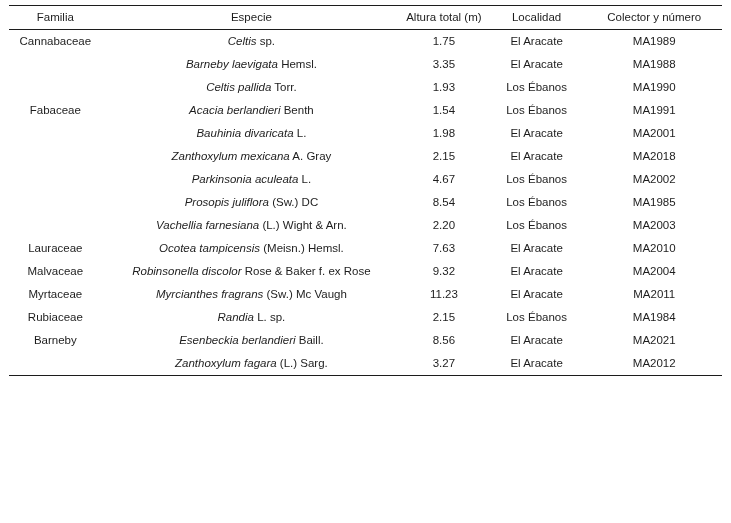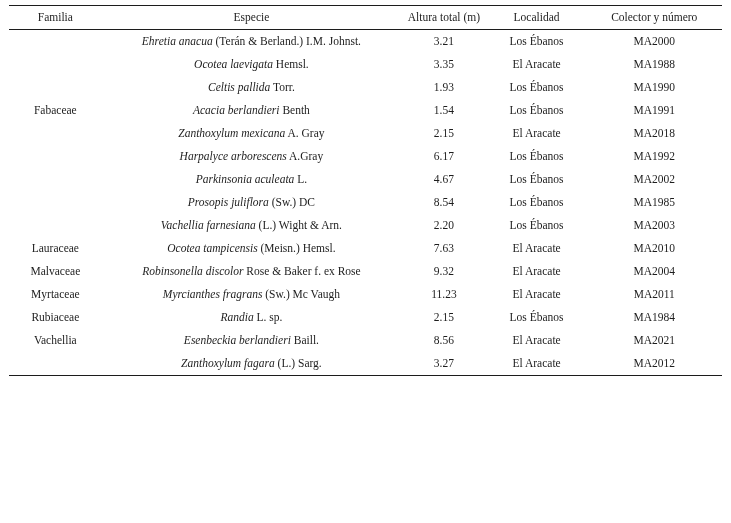--- a/index.html
+++ b/index.html
@@ -16,21 +16,20 @@
     width: 731px;
     height: 523px;
     padding: 5px 9px 0 9px;
   }
   table.species-table {
     width: 100%;
     border-collapse: collapse;
     border-top: 1.6px solid #1c1c1c;
     border-bottom: 1.6px solid #1c1c1c;
     table-layout: fixed;
-    font-family: Liberation Serif, serif;
   }
   col.c1 { width: 13%; }
   col.c2 { width: 42%; }
   col.c3 { width: 12%; }
   col.c4 { width: 14%; }
   col.c5 { width: 19%; }
   th, td {
     font-size: 11.5px;
     line-height: 15px;
     padding: 4px 3px;
@@ -61,32 +60,32 @@
       <tr>
         <th>Familia</th>
         <th>Especie</th>
         <th>Altura total (m)</th>
         <th>Localidad</th>
         <th>Colector y número</th>
       </tr>
     </thead>
     <tbody>
 
+
   <tr>
-    <td></td>
-    <td><i>Ehretia anacua</i><span> (Terán &amp; Berland.) I.M. Johnst.</span></td>
-    <td>3.21</td>
-    <td>Los Ébanos</td>
-    <td>MA2000</td>
+    <td>Cannabaceae</td>
+    <td><i>Celtis</i><span> sp.</span></td>
+    <td>1.75</td>
+    <td>El Aracate</td>
+    <td>MA1989</td>
   </tr>
-
 
   <tr>
     <td></td>
-    <td><i>Ocotea laevigata</i><span> Hemsl.</span></td>
+    <td><i>Barneby laevigata</i><span> Hemsl.</span></td>
     <td>3.35</td>
     <td>El Aracate</td>
     <td>MA1988</td>
   </tr>
 
   <tr>
     <td></td>
     <td><i>Celtis pallida</i><span> Torr.</span></td>
     <td>1.93</td>
     <td>Los Ébanos</td>
@@ -95,37 +94,37 @@
 
 
   <tr>
     <td>Fabaceae</td>
     <td><i>Acacia berlandieri</i><span> Benth</span></td>
     <td>1.54</td>
     <td>Los Ébanos</td>
     <td>MA1991</td>
   </tr>
 
+  <tr>
+    <td></td>
+    <td><i>Bauhinia divaricata</i><span> L.</span></td>
+    <td>1.98</td>
+    <td>El Aracate</td>
+    <td>MA2001</td>
+  </tr>
 
   <tr>
     <td></td>
     <td><i>Zanthoxylum mexicana</i><span> A. Gray</span></td>
     <td>2.15</td>
     <td>El Aracate</td>
     <td>MA2018</td>
   </tr>
 
 
-  <tr>
-    <td></td>
-    <td><i>Harpalyce arborescens</i><span> A.Gray</span></td>
-    <td>6.17</td>
-    <td>Los Ébanos</td>
-    <td>MA1992</td>
-  </tr>
 
   <tr>
     <td></td>
     <td><i>Parkinsonia aculeata</i><span> L.</span></td>
     <td>4.67</td>
     <td>Los Ébanos</td>
     <td>MA2002</td>
   </tr>
 
   <tr>
@@ -171,21 +170,21 @@
 
   <tr>
     <td>Rubiaceae</td>
     <td><i>Randia</i><span> L. sp.</span></td>
     <td>2.15</td>
     <td>Los Ébanos</td>
     <td>MA1984</td>
   </tr>
 
   <tr>
-    <td>Vachellia</td>
+    <td>Barneby</td>
     <td><i>Esenbeckia berlandieri</i><span> Baill.</span></td>
     <td>8.56</td>
     <td>El Aracate</td>
     <td>MA2021</td>
   </tr>
 
   <tr>
     <td></td>
     <td><i>Zanthoxylum fagara</i><span> (L.) Sarg.</span></td>
     <td>3.27</td>

